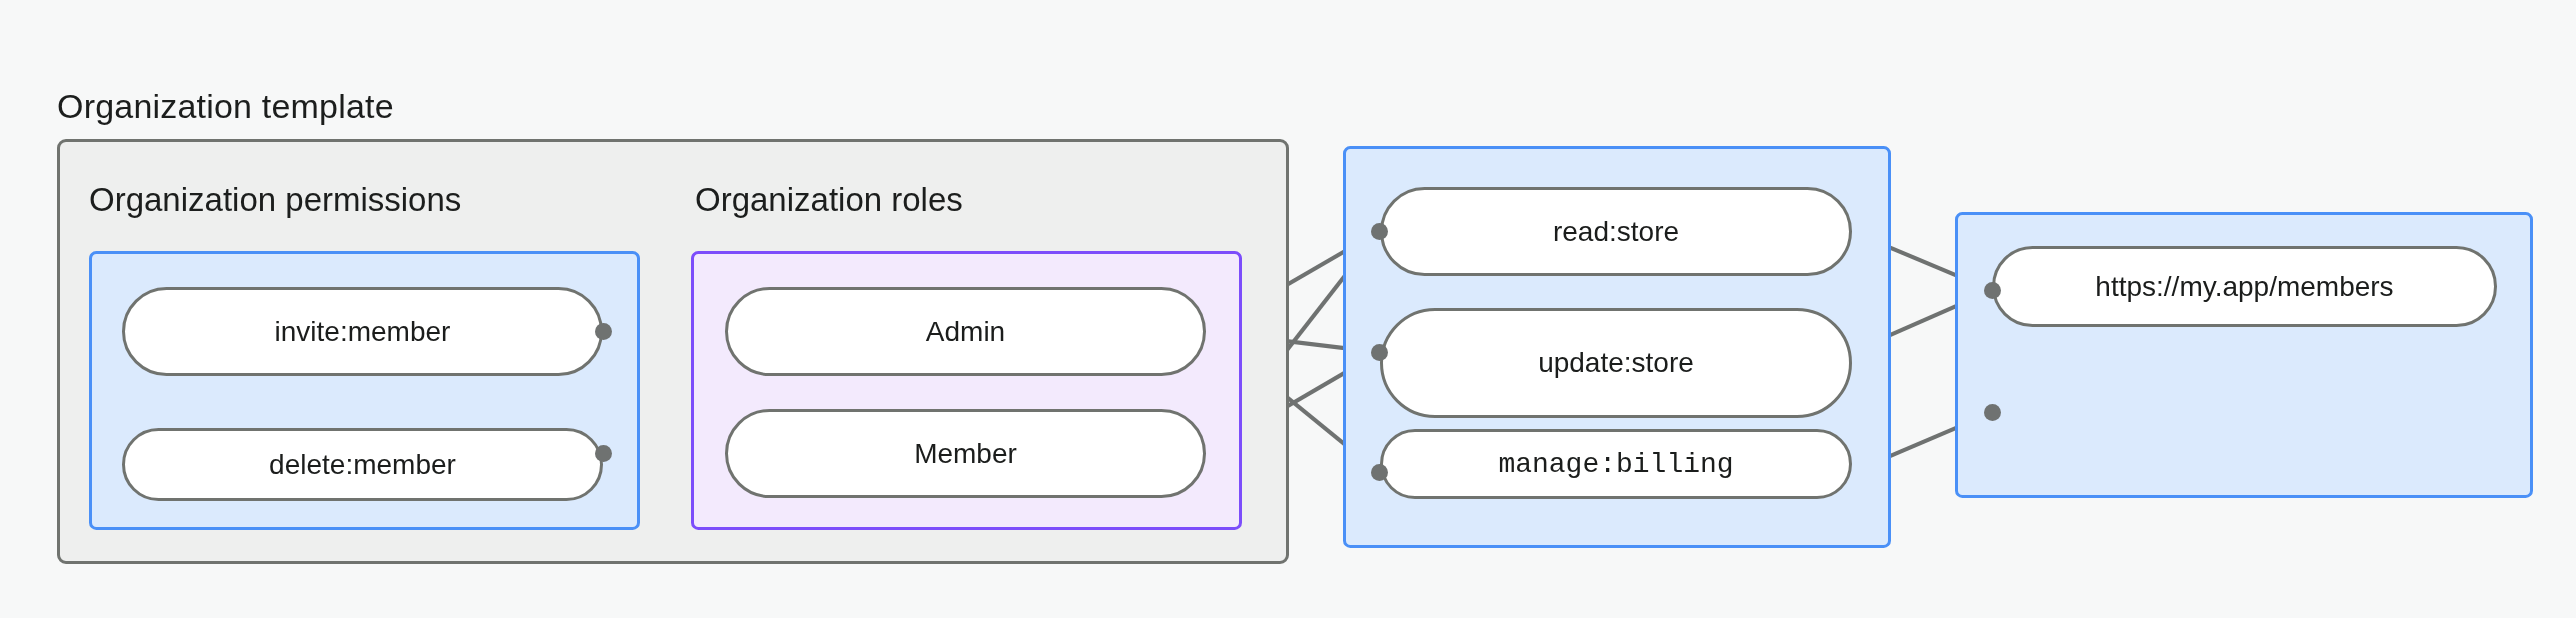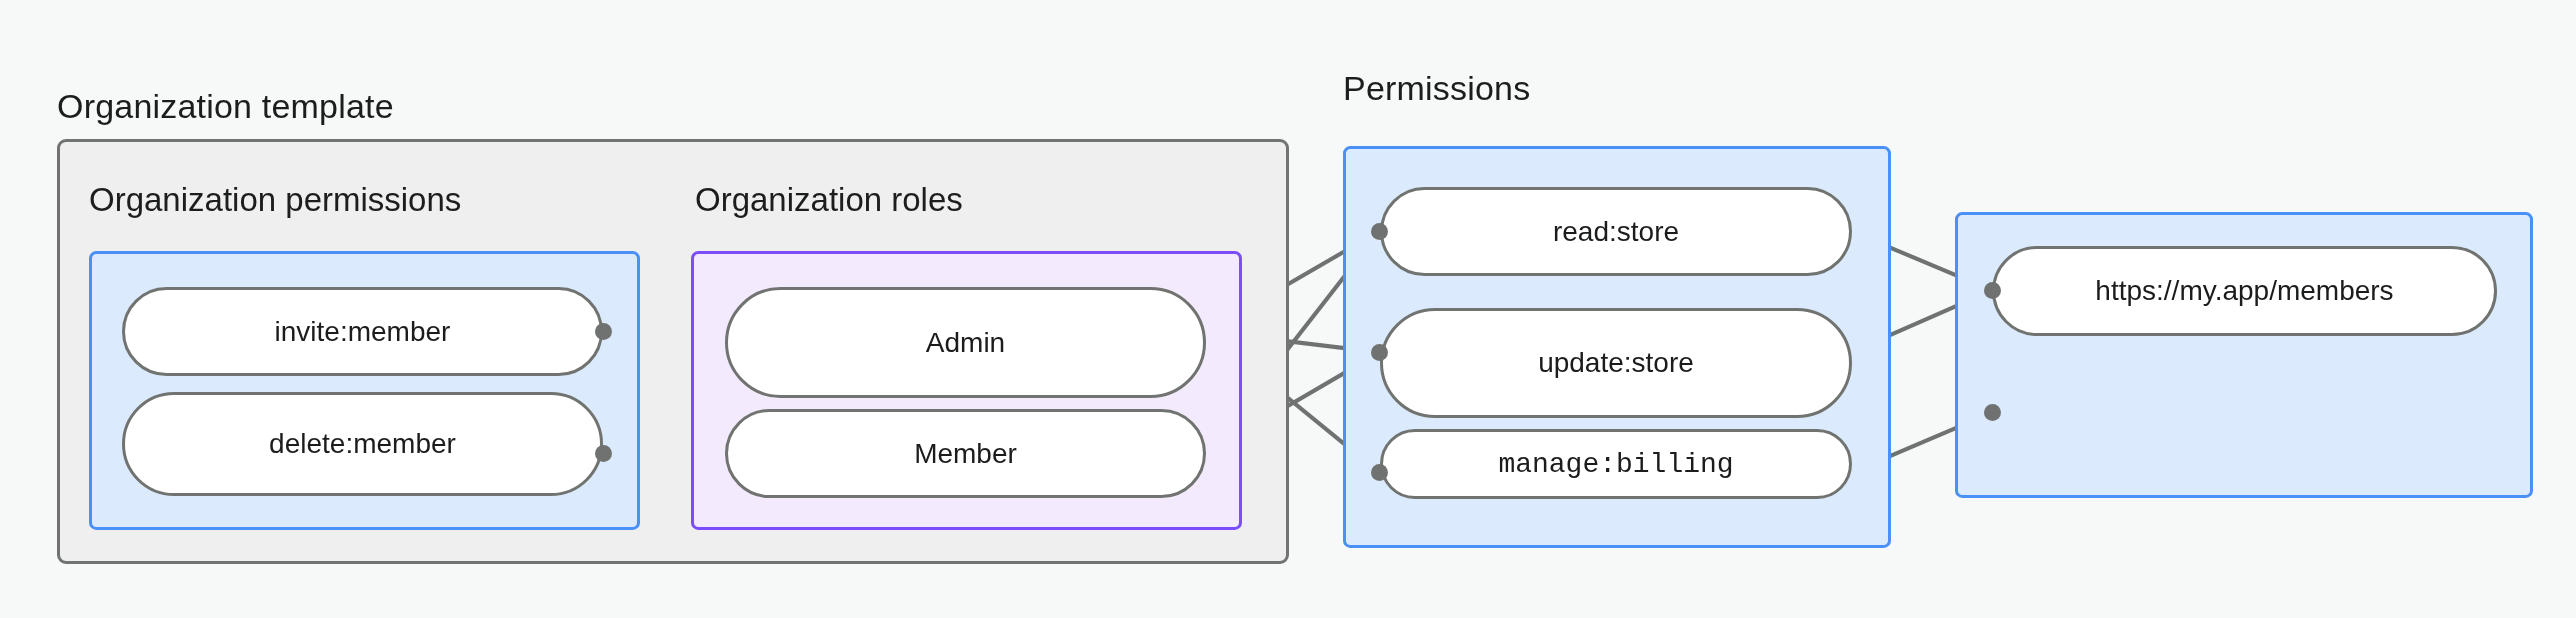--- a/index.html
+++ b/index.html
@@ -112,33 +112,32 @@
 
   <div class="group-box blue" style="left:89px;top:251px;width:551px;height:279px;"></div>
 
   <div class="group-box purple" style="left:691px;top:251px;width:551px;height:279px;"></div>
 
   <div class="pill" style="left:122px;top:287px;width:481px;height:89px;">
     <span>invite:member</span>
   </div>
   <div class="dot" style="left:595px;top:323px;"></div>
 
-  <div class="pill" style="left:122px;top:392px;width:481px;height:104px;justify-content:center;">
+  <div class="pill" style="left:122px;top:428px;width:481px;height:73px;justify-content:center;">
     <span>delete:member</span>
   </div>
   <div class="dot" style="left:595px;top:445px;"></div>
 
-  <div class="pill" style="left:725px;top:287px;width:481px;height:111px;">
+  <div class="pill" style="left:725px;top:287px;width:481px;height:89px;">
     <span>Admin</span>
   </div>
   <div class="pill" style="left:725px;top:409px;width:481px;height:89px;text-align:center;">
     <span>Member</span>
   </div>
 
-  <div class="group-title" style="left:1343px;top:69px;">Permissions</div>
 
   <div class="group-box blue" style="left:1343px;top:146px;width:548px;height:402px;"></div>
 
   <div class="pill" style="left:1380px;top:187px;width:472px;height:89px;">
     <span>read:store</span>
   </div>
   <div class="dot" style="left:1371px;top:223px;"></div>
 
   <div class="pill" style="left:1380px;top:308px;width:472px;height:110px;">
     <span>update:store</span>
@@ -146,21 +145,21 @@
   <div class="dot" style="left:1371px;top:344px;"></div>
 
   <div class="pill" style="left:1380px;top:429px;width:472px;height:70px;font-family:Liberation Mono, monospace;">
     <span>manage:billing</span>
   </div>
   <div class="dot" style="left:1371px;top:464px;"></div>
 
 
   <div class="group-box blue" style="left:1955px;top:212px;width:578px;height:286px;"></div>
 
-  <div class="pill" style="left:1992px;top:246px;width:505px;height:90px;">
+  <div class="pill" style="left:1992px;top:246px;width:505px;height:81px;">
     <span>https://my.app/members</span>
   </div>
   <div class="dot" style="left:1984px;top:282px;"></div>
 
   <div class="dot" style="left:1984px;top:404px;"></div>
 
 </div>
 
 
 </body></html>

